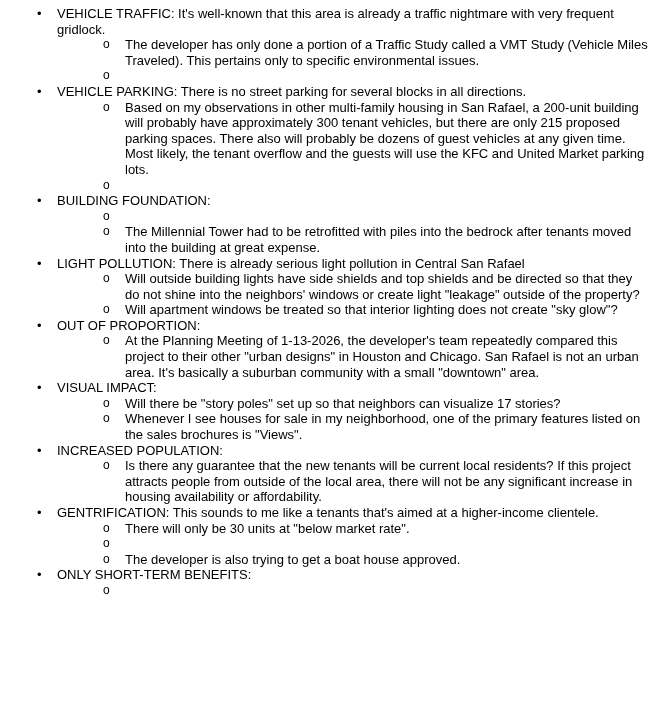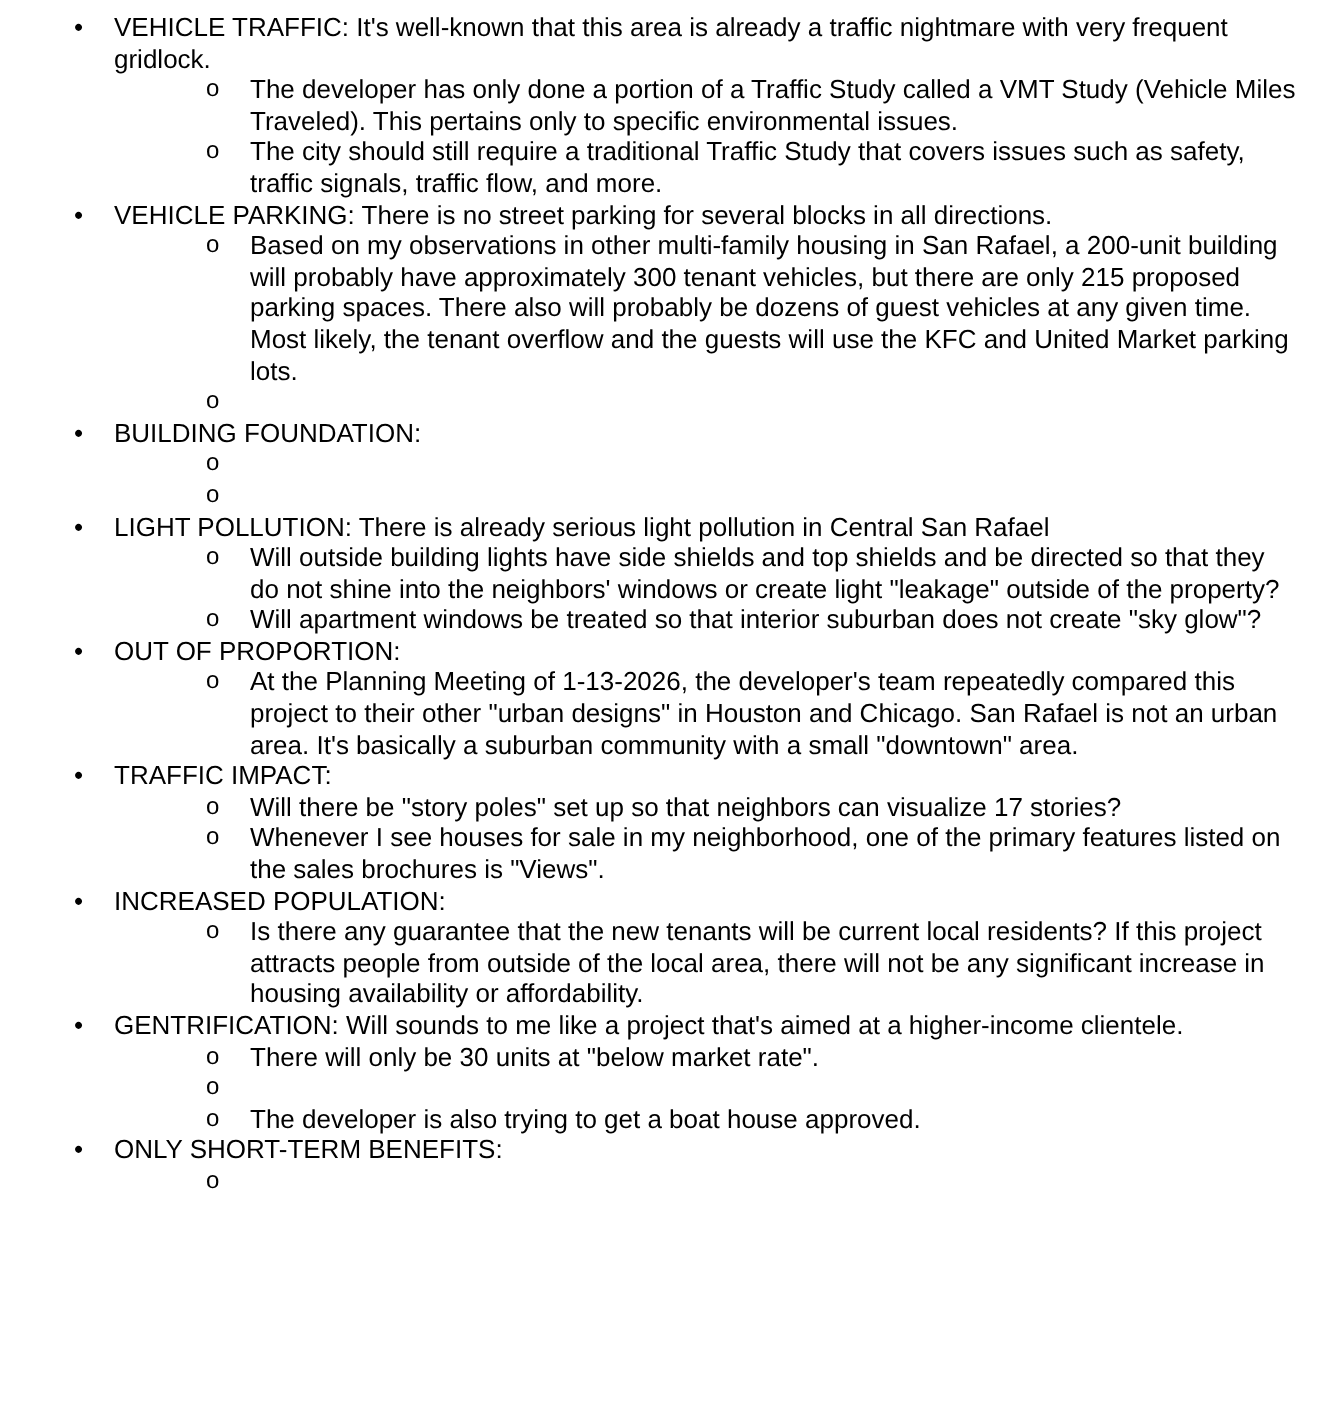--- a/index.html
+++ b/index.html
@@ -51,21 +51,20 @@
       <div class="row top">
         <span class="marker">•</span>
         <div class="itext">VEHICLE TRAFFIC: It's well-known that this area is already a traffic nightmare with very frequent gridlock.</div>
       </div>
       <div class="row sub">
         <span class="marker">o</span>
         <div class="itext">The developer has only done a portion of a Traffic Study called a VMT Study (Vehicle Miles Traveled). This pertains only to specific environmental issues.</div>
       </div>
       <div class="row sub">
         <span class="marker">o</span>
-        <div class="itext">The city should still require a traditional Traffic Study that covers issues such as safety, traffic signals, traffic flow, and more.</div>
       </div>
       <div class="row top">
         <span class="marker">•</span>
         <div class="itext">VEHICLE PARKING: There is no street parking for several blocks in all directions.</div>
       </div>
       <div class="row sub">
         <span class="marker">o</span>
         <div class="itext">Based on my observations in other multi-family housing in San Rafael, a 200-unit building will probably have approximately 300 tenant vehicles, but there are only 215 proposed parking spaces. There also will probably be dozens of guest vehicles at any given time. Most likely, the tenant overflow and the guests will use the KFC and United Market parking lots.</div>
       </div>
       <div class="row sub">
@@ -73,64 +72,65 @@
       </div>
       <div class="row top">
         <span class="marker">•</span>
         <div class="itext">BUILDING FOUNDATION:</div>
       </div>
       <div class="row sub">
         <span class="marker">o</span>
       </div>
       <div class="row sub">
         <span class="marker">o</span>
+        <div class="itext">The Millennial Tower had to be retrofitted with piles into the bedrock after tenants moved into the building at great expense.</div>
       </div>
       <div class="row top">
         <span class="marker">•</span>
         <div class="itext">LIGHT POLLUTION: There is already serious light pollution in Central San Rafael</div>
       </div>
       <div class="row sub">
         <span class="marker">o</span>
         <div class="itext">Will outside building lights have side shields and top shields and be directed so that they do not shine into the neighbors' windows or create light "leakage" outside of the property?</div>
       </div>
       <div class="row sub">
         <span class="marker">o</span>
-        <div class="itext">Will apartment windows be treated so that interior suburban does not create "sky glow"?</div>
+        <div class="itext">Will apartment windows be treated so that interior lighting does not create "sky glow"?</div>
       </div>
       <div class="row top">
         <span class="marker">•</span>
         <div class="itext">OUT OF PROPORTION:</div>
       </div>
       <div class="row sub">
         <span class="marker">o</span>
         <div class="itext">At the Planning Meeting of 1-13-2026, the developer's team repeatedly compared this project to their other "urban designs" in Houston and Chicago. San Rafael is not an urban area. It's basically a suburban community with a small "downtown" area.</div>
       </div>
       <div class="row top">
         <span class="marker">•</span>
-        <div class="itext">TRAFFIC IMPACT:</div>
+        <div class="itext">VISUAL IMPACT:</div>
       </div>
       <div class="row sub">
         <span class="marker">o</span>
         <div class="itext">Will there be "story poles" set up so that neighbors can visualize 17 stories?</div>
       </div>
       <div class="row sub">
         <span class="marker">o</span>
         <div class="itext">Whenever I see houses for sale in my neighborhood, one of the primary features listed on the sales brochures is "Views".</div>
       </div>
       <div class="row top">
         <span class="marker">•</span>
         <div class="itext">INCREASED POPULATION:</div>
       </div>
       <div class="row sub">
         <span class="marker">o</span>
         <div class="itext">Is there any guarantee that the new tenants will be current local residents? If this project attracts people from outside of the local area, there will not be any significant increase in housing availability or affordability.</div>
       </div>
       <div class="row top">
         <span class="marker">•</span>
-        <div class="itext">GENTRIFICATION: Will sounds to me like a project that's aimed at a higher-income clientele.</div>
+        <div class="itext">GENTRIFICATION: This sounds to me like a tenants that's aimed at a higher-income clientele.</div>
       </div>
       <div class="row sub">
         <span class="marker">o</span>
         <div class="itext">There will only be 30 units at "below market rate".</div>
       </div>
       <div class="row sub">
         <span class="marker">o</span>
       </div>
       <div class="row sub">
         <span class="marker">o</span>

